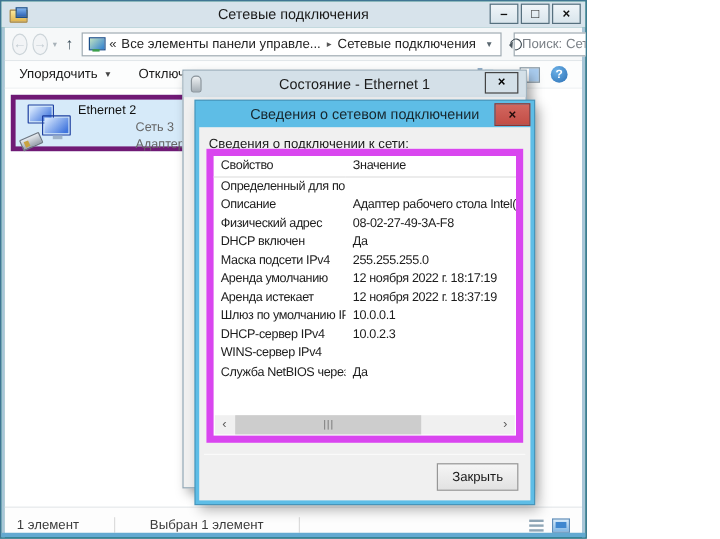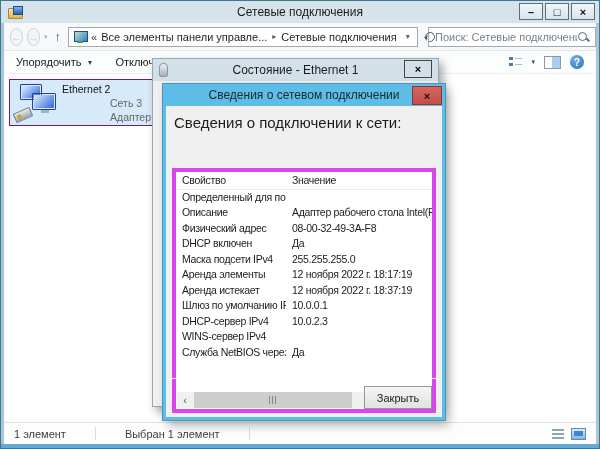--- a/index.html
+++ b/index.html
@@ -1,17 +1,17 @@
 <!DOCTYPE html>
 <html><head>
 <meta charset="utf-8">
 <style>
   * { margin:0; padding:0; box-sizing:border-box; }
   body { font-family:"Liberation Sans", sans-serif; background:#fff; }
-  #screen { position:relative; width:600px; height:449px; background:#0f766e;
+  #screen { position:relative; width:489px; height:449px; background:#0f766e;
             border:1px solid #3f7693; overflow:hidden; }
   .frame-side { position:absolute; top:22px; bottom:0; width:3px; background:#a9c6d8; z-index:0;}
   .frame-left { left:0; } .frame-right { right:0; }
   .frame-bottom { position:absolute; left:0; right:0; bottom:0; height:4px; background:#63a9d1; z-index:4;}
 
   
   .titlebar { position:absolute; left:0; top:0; right:0; height:22px; background:#d7e3eb;
               display:flex; align-items:center; z-index:3;}
   .title-text { position:absolute; left:0; right:0; text-align:center; font-size:12px; color:#1b1b1b; }
   .icon-folder { position:relative; width:16px; height:13px; margin-left:7px; }
@@ -74,37 +74,37 @@
                  linear-gradient(#9fc0d8,#9fc0d8) 6px 8px/7px 1px no-repeat; }
   .icon-pane { width:17px; height:13px; border:1px solid #8898a4;
                background:linear-gradient(90deg,#fff 0 7px,#aacdf0 7px); }
   .icon-help { width:14px; height:14px; border-radius:50%; color:#fff; font-size:10px; font-weight:bold;
                background:radial-gradient(circle at 35% 30%, #6db2e8, #2a6fb4);
                display:flex; align-items:center; justify-content:center; }
 
   
   .content { flex:1; background:#fff; position:relative; }
   .conn-item { position:absolute; left:5px; top:5px; width:148px; height:47px;
-               background:#d6eaf9; border:1px solid #701a75; }
+               background:#d6eaf9; border:4px solid #701a75; }
   .eth-icon { position:absolute; left:4px; top:3px; width:48px; height:40px; }
   .mon { position:absolute; border:1px solid #1d3fa0; border-radius:1px; }
   .mon .scr { position:absolute; inset:1px; background:linear-gradient(135deg,#cfe2fc 10%,#3f74dd 90%); }
   .mon-back { left:6px; top:1px; width:22px; height:16px; }
   .mon-front { left:18px; top:10px; width:24px; height:17px; }
   .mon-front::after { content:""; position:absolute; left:8px; bottom:-4px; width:8px; height:3px; background:#9fb3c8; }
   .plug { position:absolute; left:0; top:27px; width:18px; height:10px; transform:rotate(-24deg);
           background:linear-gradient(#e6eaee,#99a2ac); border:1px solid #6f7780; border-radius:1px; }
   .plug::after { content:""; position:absolute; left:2px; top:2px; width:4px; height:5px; background:#c9a23f; }
   .conn-text { position:absolute; left:52px; top:2px; font-size:10.5px; line-height:14px; white-space:nowrap; overflow:hidden; width:94px;}
   .conn-name { color:#111; }
   .conn-sub { color:#666;margin-left:48px; }
 
   
   .statusbar { height:22px; background:#fdfdfd; border-top:1px solid #dfe3e6; display:flex;
-               align-items:center; padding:0 10px; font-size:11px; color:#3c3c3c; flex:0 0 auto;gap:20px;}
+               align-items:flex-end; padding:0 10px; font-size:11px; color:#3c3c3c; flex:0 0 auto;gap:20px;}
   .sb-div { width:1px; height:13px; background:#dcdcdc; margin:0 9px; }
   .statusbar-right { margin-left:auto; display:flex; align-items:center; gap:7px; }
   .icon-list { width:12px; height:10px;
      background: linear-gradient(#8fa6b6,#8fa6b6) 0 0/12px 2px no-repeat,
                  linear-gradient(#8fa6b6,#8fa6b6) 0 4px/12px 2px no-repeat,
                  linear-gradient(#8fa6b6,#8fa6b6) 0 8px/12px 2px no-repeat; }
   .icon-thumb { width:15px; height:12px; border:1px solid #5d8cb8; background:linear-gradient(#d8ecfb,#7fb6e4); }
   .icon-thumb::after { content:""; display:block; margin:2px; width:9px; height:5px; background:#3f87cf; }
 
   
@@ -121,23 +121,23 @@
   
   .details-dialog { position:absolute; left:162px; top:83px; width:282px; height:336px; z-index:10;
                     background:#5ebde6; box-shadow:0 0 0 1px #4695bb, 4px 5px 10px rgba(0,0,0,.3); }
   .details-titlebar { position:relative; height:22px; display:flex; align-items:center; }
   .details-title { position:absolute; left:0; right:0; text-align:center; font-size:12px; color:#17272e; }
   .details-close { position:absolute; right:3px; top:2px; width:30px; height:19px;
                    background:linear-gradient(#d2675f,#c24d46); border:1px solid #8f3330;
                    display:flex; align-items:center; justify-content:center;
                    font-size:11px; font-weight:bold; color:#210c0b; }
   .details-body { position:absolute; left:3px; right:3px; top:22px; bottom:3px; background:#f0f0f0; }
-  .intro-label { position:absolute; left:8px; top:8px; font-size:15px; color:#1c1c1c; }
+  .intro-label { position:absolute; left:8px; top:8px; font-size:11px; color:#1c1c1c; }
   .listview { position:absolute; left:6px; top:18px; width:264px; height:245px; background:#fff;
-              border:4px solid #d946ef; overflow:hidden;margin-top:44px; }
+              border:6px solid #d946ef; overflow:hidden; }
   .dl-table { border-collapse:collapse; table-layout:fixed; width:100%;
               font-size:10.5px; letter-spacing:-0.3px; color:#1c1c1c; }
   .dl-table th { font-weight:normal; text-align:left; height:17px; padding:0 0 0 6px;
                  border-bottom:1px solid #e8e8e8; color:#1c1c1c; }
   .dl-table col.c1 { width:110px; }
   .dl-table td { height:15.5px; padding:0 0 0 6px; white-space:nowrap; overflow:hidden; }
   .hscroll { position:absolute; left:1px; right:1px; bottom:1px; height:16px; background:#f0f0f0;
              display:flex; align-items:stretch; }
   .scroll-btn { width:16px; display:flex; align-items:center; justify-content:center;
                 color:#5a5a5a; font-size:11px; }
@@ -277,36 +277,36 @@
                 <td></td>
               </tr>
 
               <tr>
                 <td>Описание</td>
                 <td>Адаптер рабочего стола Intel(R) PRO/1</td>
               </tr>
 
               <tr>
                 <td>Физический адрес</td>
-                <td>08-00-32-49-3A-F8</td>
+                <td>08-02-27-49-3A-F8</td>
               </tr>
 
               <tr>
                 <td>DHCP включен</td>
                 <td>Да</td>
               </tr>
 
 
               <tr>
                 <td>Маска подсети IPv4</td>
                 <td>255.255.255.0</td>
               </tr>
 
               <tr>
-                <td>Аренда элементы</td>
+                <td>Аренда умолчанию</td>
                 <td>12 ноября 2022 г. 18:17:19</td>
               </tr>
 
               <tr>
                 <td>Аренда истекает</td>
                 <td>12 ноября 2022 г. 18:37:19</td>
               </tr>
 
               <tr>
                 <td>Шлюз по умолчанию IP...</td>

